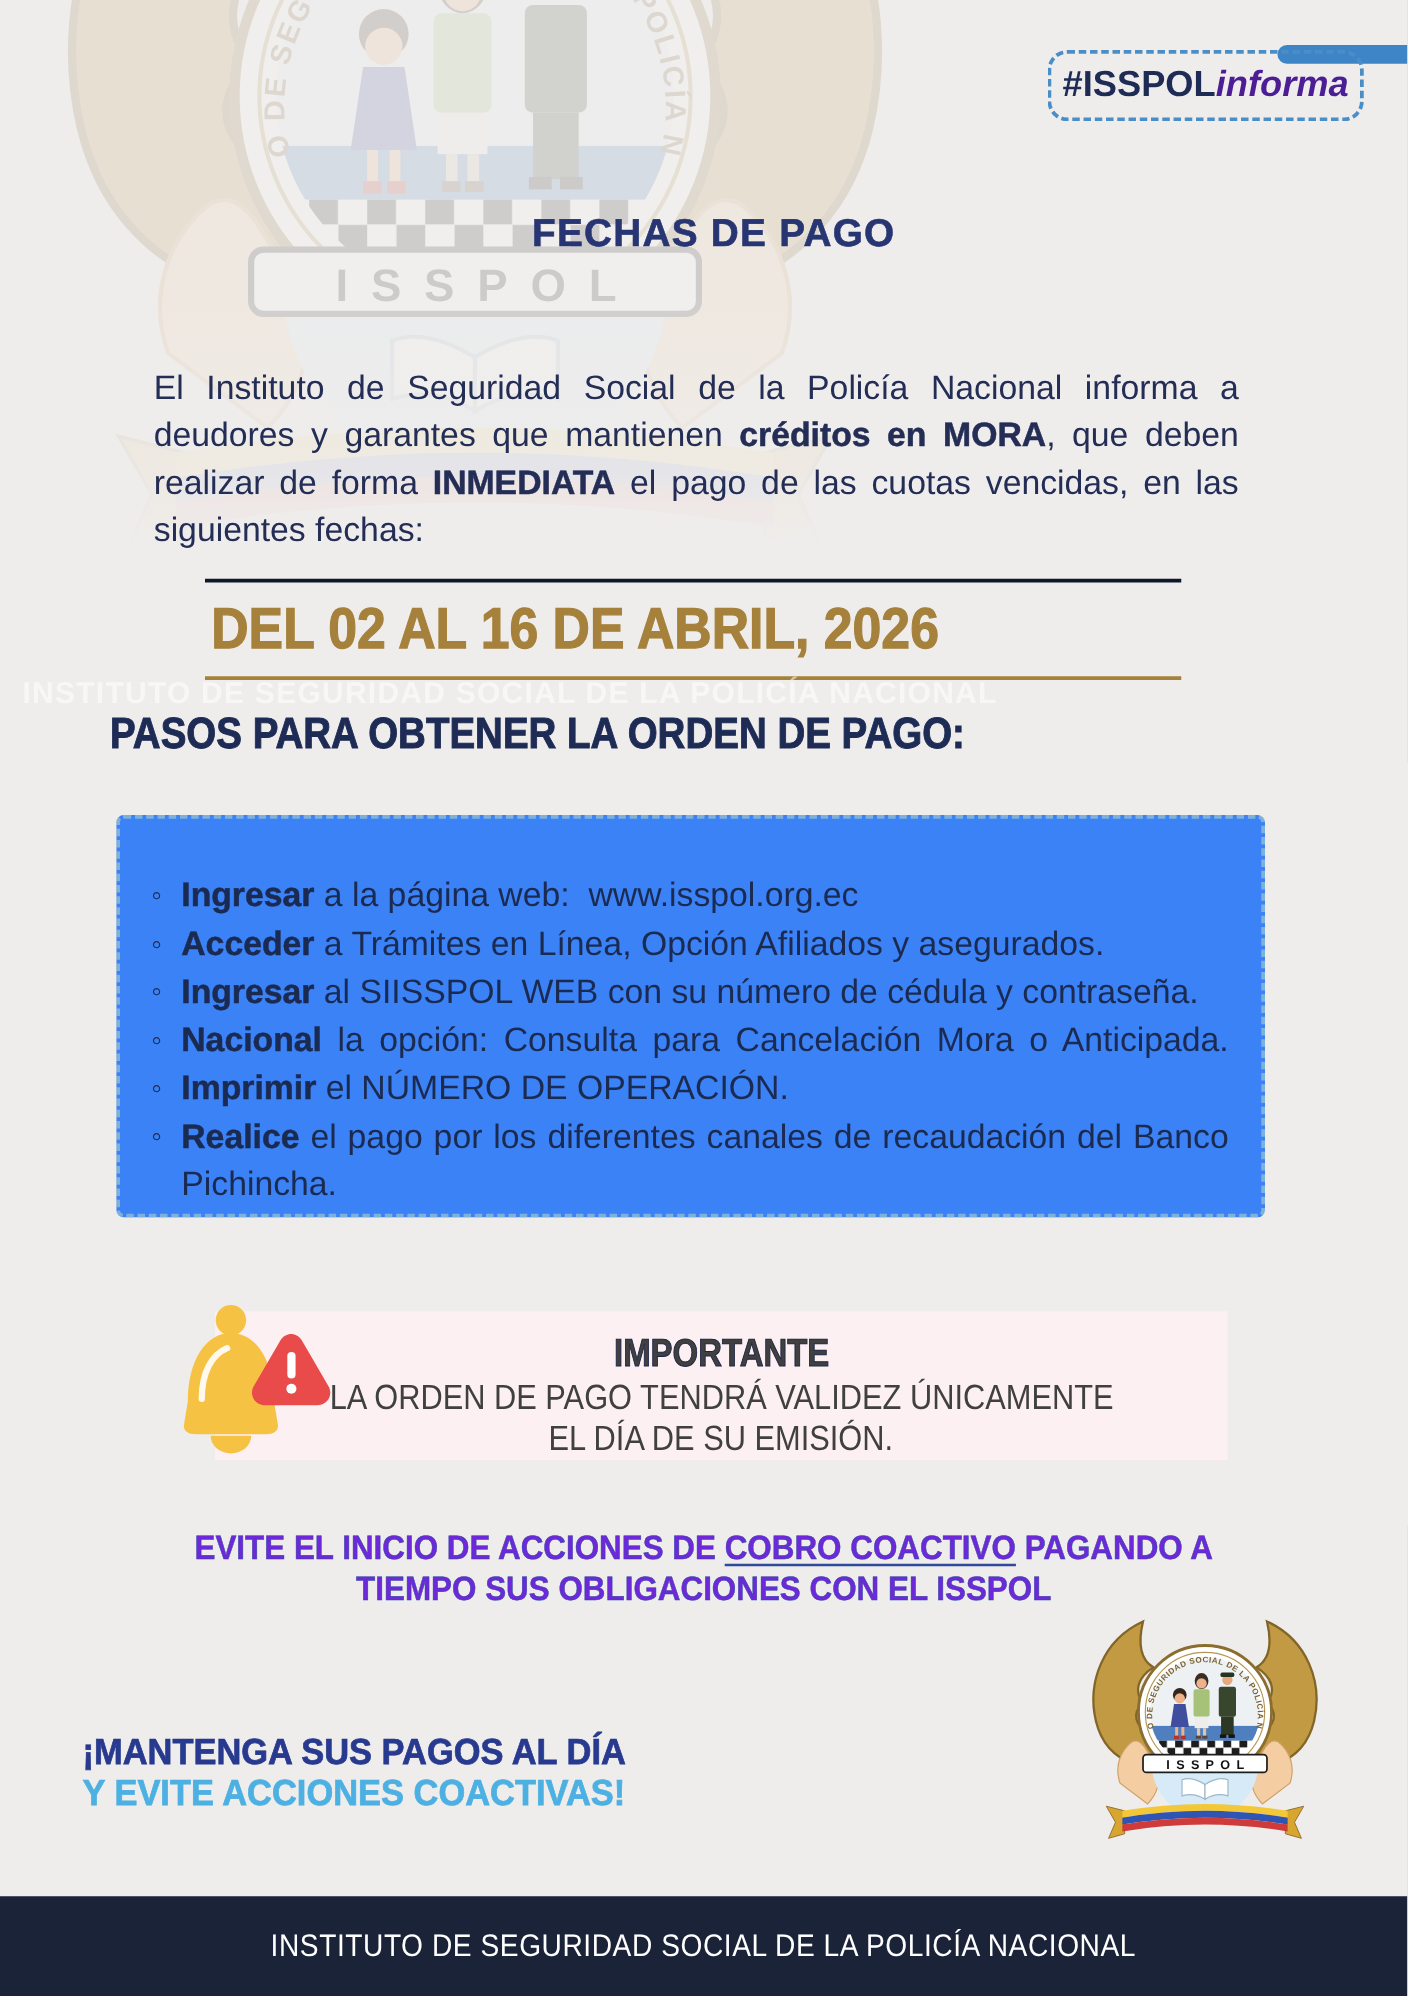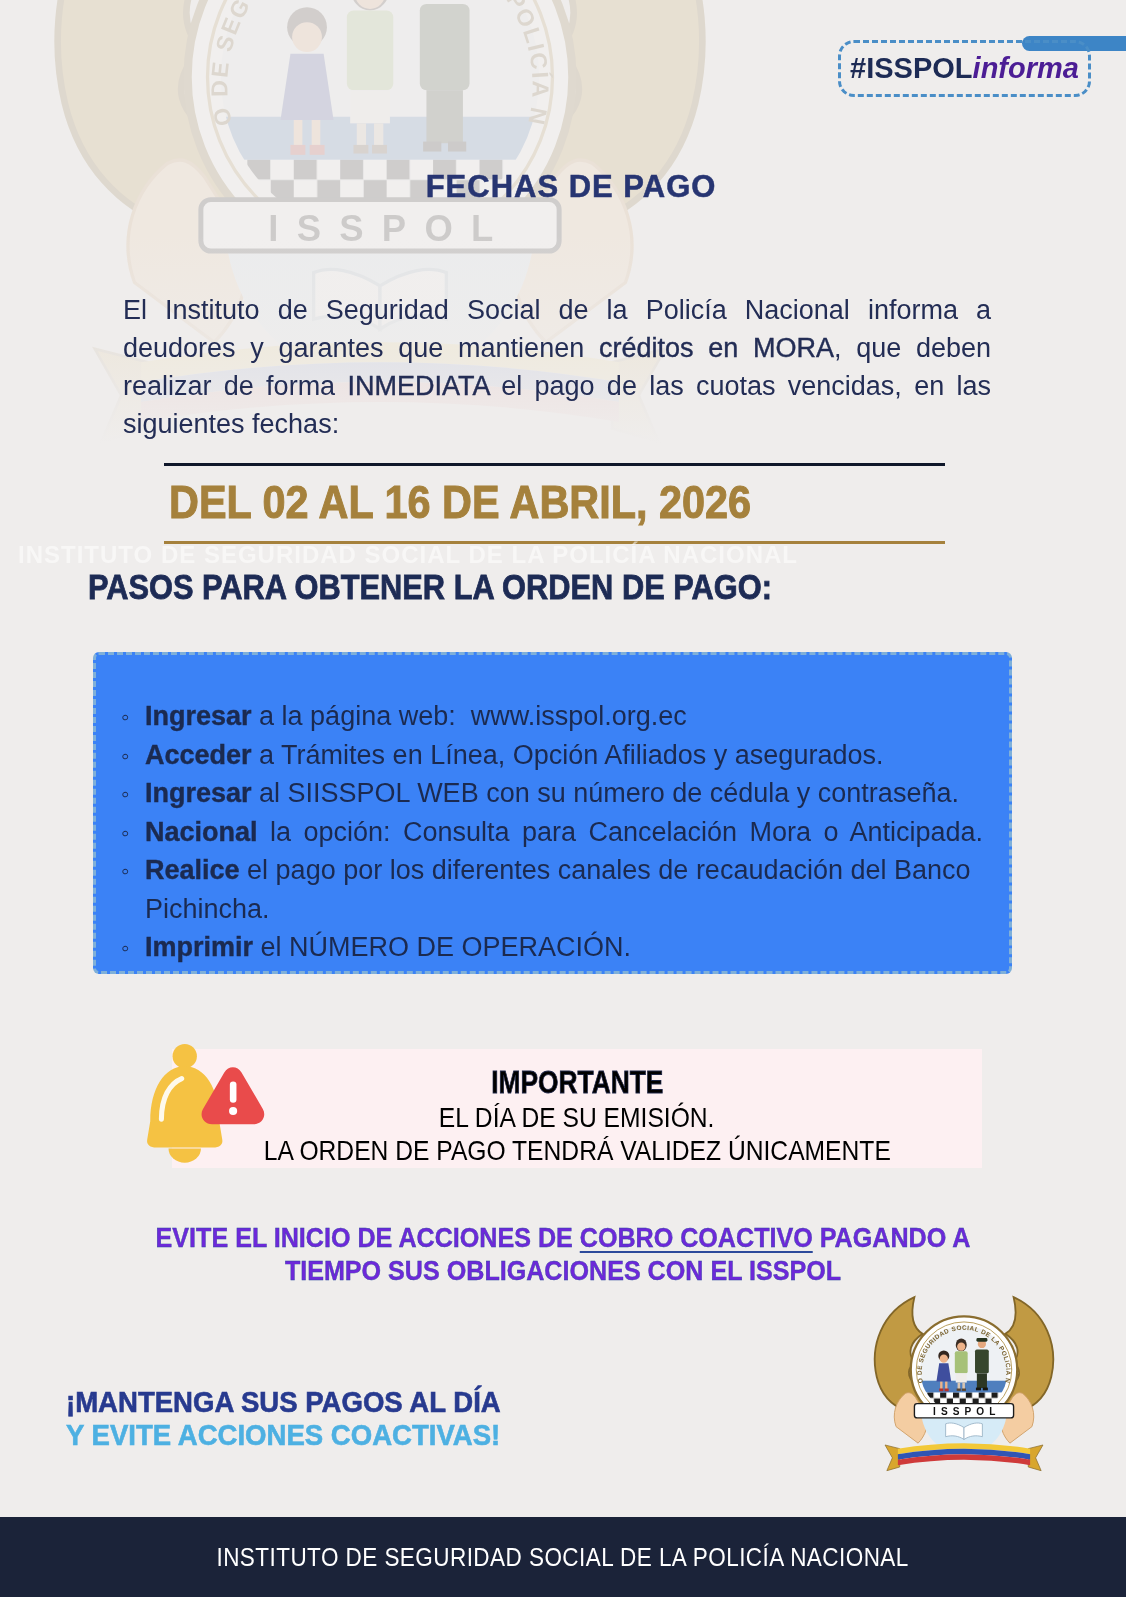--- a/index.html
+++ b/index.html
@@ -24,21 +24,21 @@
   
   .kicker { position:absolute; top:169px; left:0; width:1126px; text-align:center;
     font-size:31px; font-weight:bold; color:#273572; letter-spacing:1px;padding-left:16px;
     -webkit-text-stroke:0.5px #273572; }
   .title { position:absolute; top:203px; left:0; width:1126px; text-align:center;
     font-size:45px; font-weight:bold; color:#273572; letter-spacing:0.5px;
     -webkit-text-stroke:0.8px #273572; }
   
   .intro { position:absolute; top:291px; left:123px; width:868px;
     font-size:27px; line-height:38px; color:#232d55; text-align:justify; }
-  .intro b { font-weight:normal;margin-top:18px; -webkit-text-stroke:0.4px #232d55; }
+  .intro b { font-weight:bold;margin-top:18px; -webkit-text-stroke:0.4px #232d55; }
   
   .date-banner { position:absolute; top:463px; left:164px; width:781px;
     border-top:3px solid #0f172a; border-bottom:3px solid #a5813c; padding:9px 0 12px 5px; }
   .date-text { display:inline-block; white-space:nowrap;
     font-size:46px; font-weight:bold; color:#a5813c;
     transform:scaleX(0.9); transform-origin:left center; -webkit-text-stroke:1px #a5813c; }
   
   .watermark { position:absolute; top:541px; left:18px; width:1090px; overflow:hidden;
     font-size:24px; font-weight:bold; letter-spacing:1px; white-space:nowrap;
     color:rgba(255,255,255,0.55); }
@@ -52,21 +52,21 @@
   .steps-box ul { list-style:none; }
   .steps-box li { position:relative; padding-left:27px;
     font-size:27px; line-height:38.5px; color:#1b2a50; }
   .steps-box li::before { content:"◦"; position:absolute; left:3px; top:1px;
     font-size:24px; font-weight:bold; color:#1b2a50; }
   .steps-box li b { font-weight:bold; -webkit-text-stroke:0.4px #1b2a50; }
   .steps-box li:nth-child(4) { text-align:justify; text-align-last:justify; }
   .steps-box li:nth-child(6) { text-align:justify; }
   
   .important-box { position:absolute; top:1049px; left:172px; width:810px; height:119px;
-    background:#fdf0f2; text-align:center; color:#000000; padding-top:16px; }
+    background:#fdf0f2; text-align:center; color:#404040; padding-top:16px; }
   .important-title { display:inline-block; font-size:31px; font-weight:bold;
     transform:scaleX(0.85); transform-origin:center; -webkit-text-stroke:0.8px #1b2344; }
   .important-line { display:block; margin-top:1px; }
   .important-line span { display:inline-block; white-space:nowrap; font-size:28px;
     transform:scaleX(0.88); transform-origin:center; }
   .bell { position:absolute; top:1040px; left:137px; width:134px; height:144px; }
   
   .warning { position:absolute; top:1222px; left:63px; width:1000px; text-align:center;
     font-size:27px; font-weight:bold; color:#6d28d9; line-height:33px; }
   .warning-inner { display:inline-block; width:900px; text-align:center;
@@ -184,29 +184,29 @@
 
   <div class="watermark">INSTITUTO DE SEGURIDAD SOCIAL DE LA POLICÍA NACIONAL</div>
 
   <div class="steps-heading">PASOS PARA OBTENER LA ORDEN DE PAGO:</div>
   <div class="steps-box">
     <ul>
       <li><b>Ingresar</b><span> a la página web:&nbsp; www.isspol.org.ec</span></li>
       <li><b>Acceder</b><span> a Trámites en Línea, Opción Afiliados y asegurados.</span></li>
       <li><b>Ingresar</b><span> al SIISSPOL WEB con su número de cédula y contraseña.</span></li>
       <li><b>Nacional</b><span> la opción: Consulta para Cancelación Mora o Anticipada.</span></li>
+      <li><b>Imprimir</b><span> el NÚMERO DE OPERACIÓN.</span></li>
       <li><b>Realice</b><span> el pago por los diferentes canales de recaudación del Banco Pichincha.</span></li>
-      <li><b>Imprimir</b><span> el NÚMERO DE OPERACIÓN.</span></li>
     </ul>
   </div>
 
   <div class="important-box">
     <span class="important-title">IMPORTANTE</span>
+    <span class="important-line"><span>LA ORDEN DE PAGO TENDRÁ VALIDEZ ÚNICAMENTE</span></span>
     <span class="important-line"><span>EL DÍA DE SU EMISIÓN.</span></span>
-    <span class="important-line"><span>LA ORDEN DE PAGO TENDRÁ VALIDEZ ÚNICAMENTE</span></span>
   </div>
   <svg class="bell" viewBox="0 0 132 142">
     <circle cx="47" cy="16" r="12" fill="#f5c243"></circle>
     <path d="M47,26 C27,26 13,48 13,80 L10,98 C9,103 13,106 19,106 L75,106 C81,106 85,103 84,98 L81,80 C81,48 67,26 47,26 Z" fill="#f5c243"></path>
     <path d="M24,78 C24,57 32,43 44,38" stroke="#ffffff" stroke-width="5" fill="none" stroke-linecap="round" opacity="0.9"></path>
     <path d="M31,107 A16,14 0 0 0 63,107 Z" fill="#f5c243"></path>
     <g>
       <path d="M86,32 C90,25 99,25 103,32 L124,68 C128,75 123,83 115,83 L74,83 C66,83 61,75 65,68 Z" fill="#e94b4b"></path>
       <rect x="91.5" y="41" width="6.5" height="21" rx="3.25" fill="#ffffff"></rect>
       <circle cx="94.7" cy="70" r="4" fill="#ffffff"></circle>

